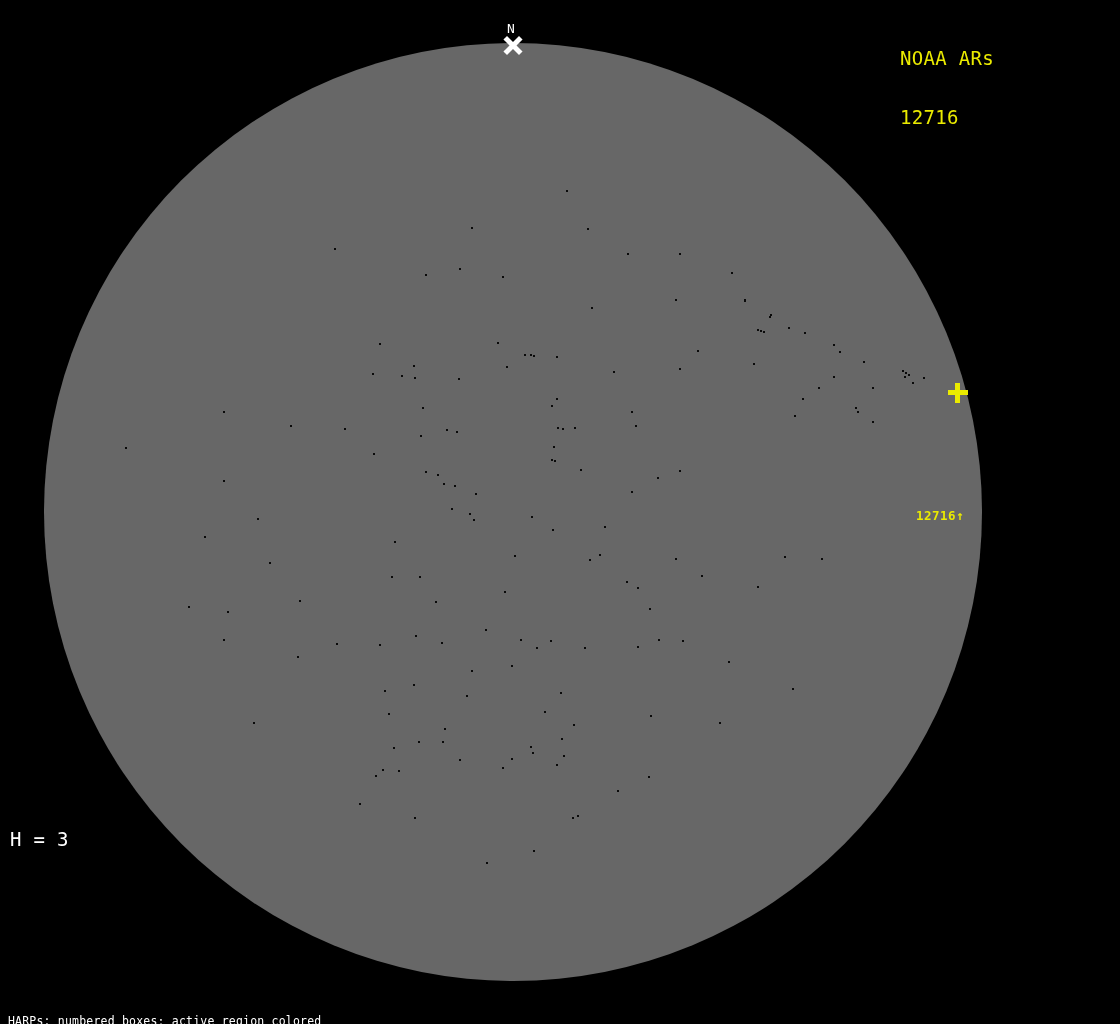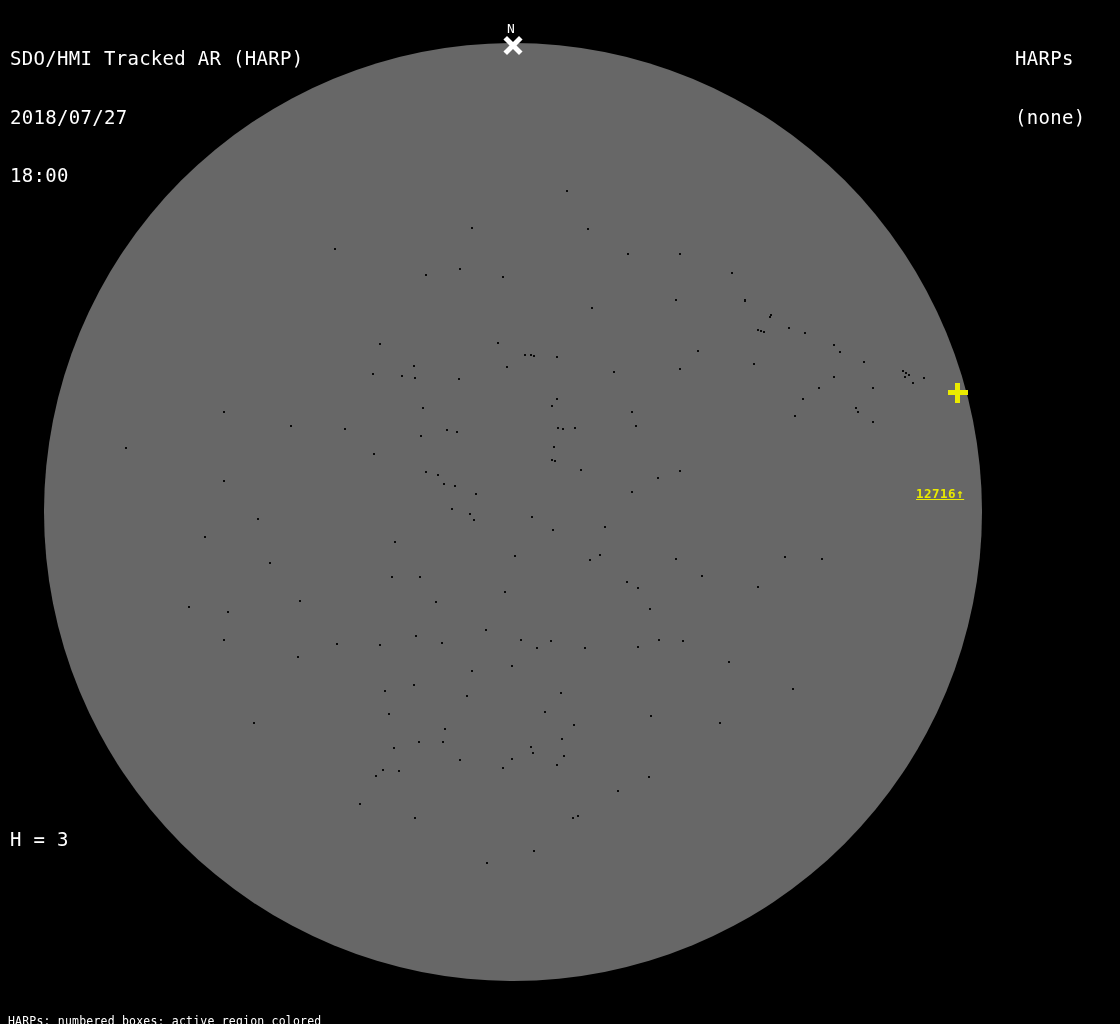--- a/index.html
+++ b/index.html
@@ -195,45 +195,40 @@
       <div class="speck" style="left: 125px; top: 447px; background: rgb(10, 10, 10);"></div>
       <div class="speck" style="left: 373px; top: 453px; background: rgb(10, 10, 10);"></div>
       <div class="speck" style="left: 223px; top: 480px; background: rgb(10, 10, 10);"></div>
       <div class="speck" style="left: 257px; top: 518px; background: rgb(10, 10, 10);"></div>
       <div class="speck" style="left: 204px; top: 536px; background: rgb(10, 10, 10);"></div>
       <div class="speck" style="left: 394px; top: 541px; background: rgb(10, 10, 10);"></div>
       <div class="speck" style="left: 486px; top: 862px; background: rgb(10, 10, 10);"></div>
       <div class="speck" style="left: 533px; top: 850px; background: rgb(10, 10, 10);"></div>
     </div>
 
-  <div class="hdr big">
-    <div>SDO/HMI Tracked AR (HARP)</div>
-    <div>2018/07/27</div>
-    <div>18:00</div>
-  </div>
-
-
-  <div class="col-harps big">
-    <div>HARPs</div>
-    <div>(none)</div>
-  </div>
+
+  <div class="col-noaa big">
+    <div class="yellow">NOAA ARs</div>
+    <div class="yellow">12716</div>
+  </div>
+
 
   <div class="n-label" id="north-label" style="left: 507px; top: 22px;">N</div>
 
   <div class="marker xmark" id="north-x" style="left: 501px; top: 34px;">
     <span class="b1"></span>
     <span class="b2"></span>
   </div>
 
   <div class="marker cross" id="noaa-cross" style="left: 948px; top: 383px;">
     <span class="ch"></span>
     <span class="cv"></span>
   </div>
 
-  <div class="region-label yellow" id="region-label" style="left: 916px; top: 488px; text-decoration: underline;">12716↑</div>
+  <div class="region-label yellow" id="region-label" style="left: 916px; top: 510px;">12716↑</div>
 
   <div class="legend-h big">H = 3</div>
 
 
   <div class="footer">
     <div>HARPs: numbered boxes; active region colored</div>
     
   </div>
 
 </div>

